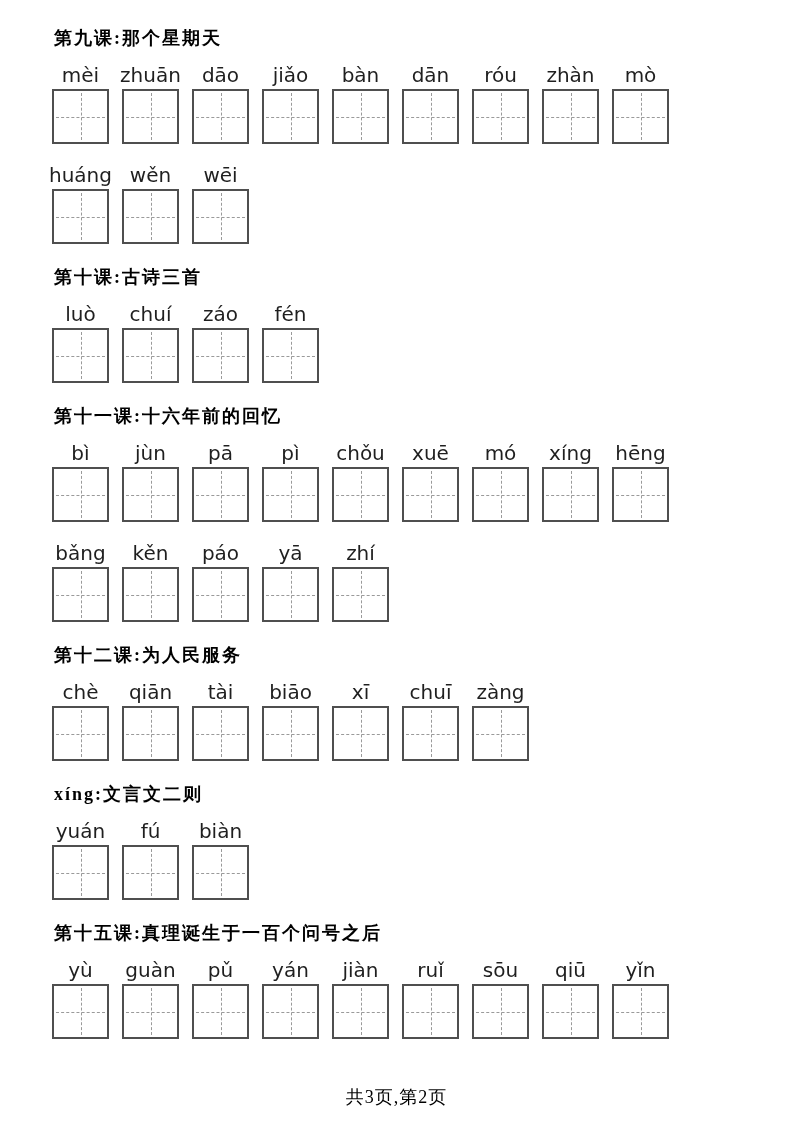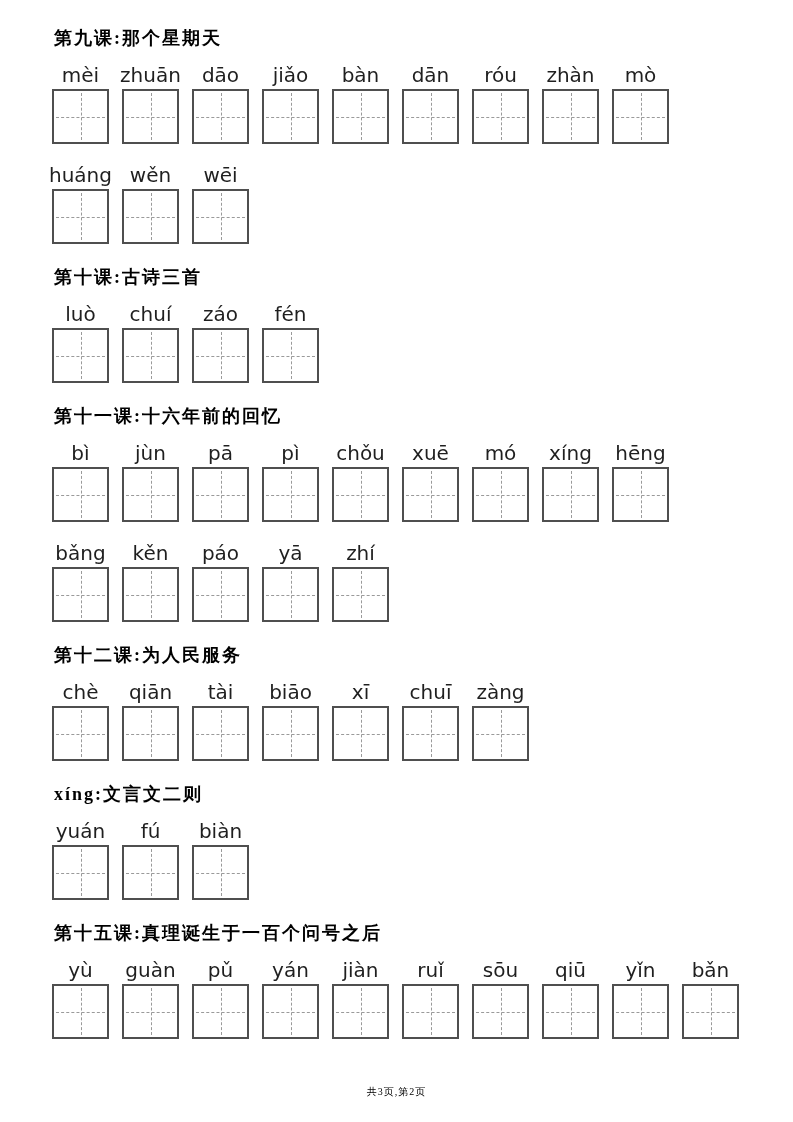--- a/index.html
+++ b/index.html
@@ -56,21 +56,21 @@
     border-left:1px dashed var(--guide);
   }
   .hline{
     position:absolute;top:50%;left:2px;right:2px;height:0;
     border-top:1px dashed var(--guide);
   }
   .footer{
     position:absolute;left:0;right:0;top:1085px;
     text-align:center;
     font-family:"Liberation Serif","DejaVu Serif",serif;
-    font-size:10px;
+    font-size:18px;
     color:#000000;
     letter-spacing:1px;
   }
 </style>
 </head>
 <body>
 
 <main class="page">
   <div id="sections">
       <section class="section">
@@ -441,24 +441,17 @@
               <i class="hline"></i>
             </div>
           </div>
           <div class="cell">
             <div class="pinyin">yǐn</div>
             <div class="box">
               <i class="vline"></i>
               <i class="hline"></i>
             </div>
           </div>
-          <div class="cell">
-            <div class="pinyin">bǎn</div>
-            <div class="box">
-              <i class="vline"></i>
-              <i class="hline"></i>
-            </div>
-          </div>
         </div>
       </section>
     </div>
   <div class="footer">共3页,第2页</div>
 </main>
 
 </body></html>

